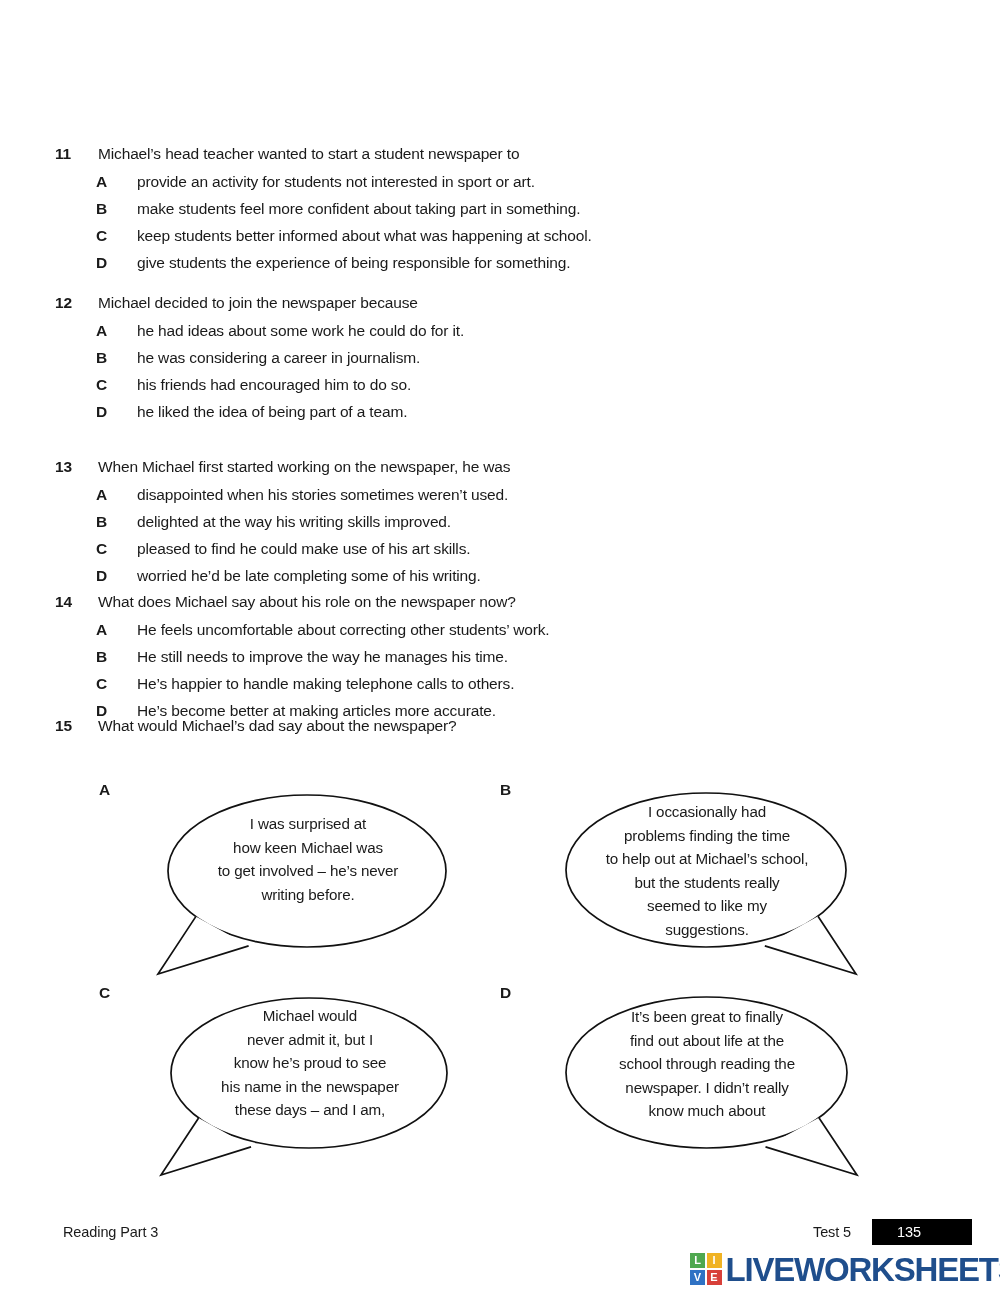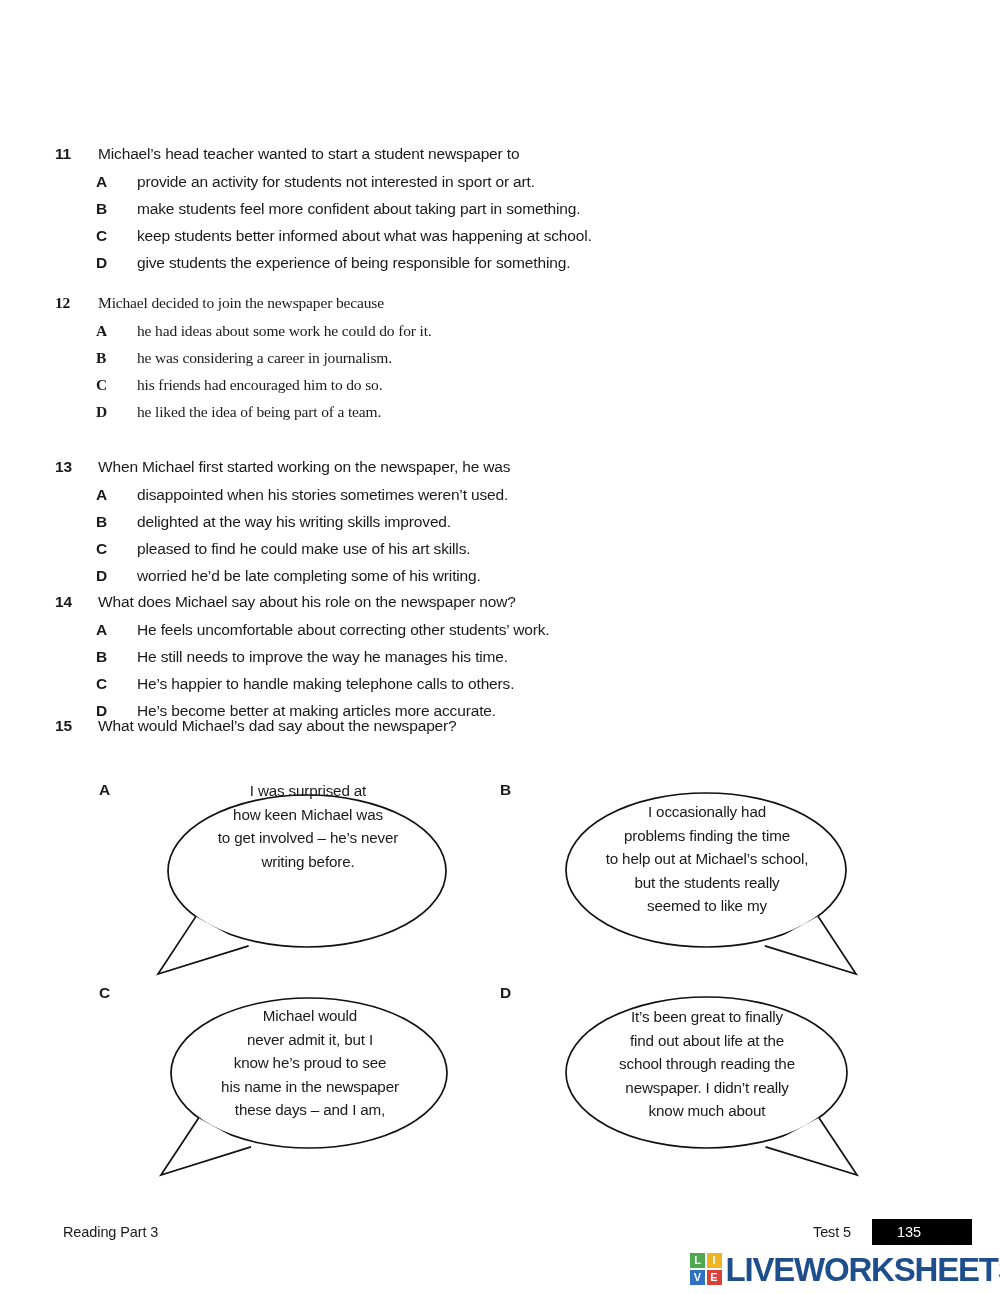--- a/index.html
+++ b/index.html
@@ -203,21 +203,21 @@
           <div class="option-row">
             <span class="opt-letter">C</span>
             <span class="opt-text">keep students better informed about what was happening at school.</span>
           </div>
           <div class="option-row">
             <span class="opt-letter">D</span>
             <span class="opt-text">give students the experience of being responsible for something.</span>
           </div>
         </div>
       </div>
-      <div class="question-block" style="top: 289px; font-family: Liberation Serif, serif;">
+      <div class="question-block" style="top: 289px;">
         <div class="q-stem">
           <span class="q-num">12</span>
           <span class="q-text">Michael decided to join the newspaper because</span>
         </div>
         <div class="options">
           <div class="option-row">
             <span class="opt-letter">A</span>
             <span class="opt-text">he had ideas about some work he could do for it.</span>
           </div>
           <div class="option-row">
@@ -291,39 +291,40 @@
     </div>
   </div>
 
   <div class="bubble-area" id="bubbles-root">
       <div class="bubble-item" style="left: 0px; top: 0px;">
         <span class="bubble-letter" style="left: 99px; top: 782px;">A</span>
         <svg class="bubble-svg" width="1000" height="1294" viewBox="0 0 1000 1294">
           <ellipse cx="307" cy="871" rx="139" ry="76"></ellipse>
           <path d="M 195.8 916.6 L 158 974 L 248.62 945.86" fill="#ffffff"></path>
         </svg>
-        <div class="bubble-text" style="left: 192px; top: 779px; width: 232px;">
+        <div class="bubble-text" style="left: 192px; top: 812px; width: 232px;">
           <div>I was surprised at</div>
           <div>how keen Michael was</div>
           <div>to get involved – he’s never</div>
           <div>writing before.</div>
         </div>
       </div>
       <div class="bubble-item" style="left: 0px; top: 0px;">
         <span class="bubble-letter" style="left: 500px; top: 782px;">B</span>
         <svg class="bubble-svg" width="1000" height="1294" viewBox="0 0 1000 1294">
           <ellipse cx="706" cy="870" rx="140" ry="77"></ellipse>
           <path d="M 818 916.2 L 856 974 L 764.8 945.845" fill="#ffffff"></path>
         </svg>
         <div class="bubble-text" style="left: 586px; top: 800px; width: 242px;">
           <div>I occasionally had</div>
           <div>problems finding the time</div>
           <div>to help out at Michael’s school,</div>
           <div>but the students really</div>
           <div>seemed to like my</div>
+          <div>suggestions.</div>
         </div>
       </div>
       <div class="bubble-item" style="left: 0px; top: 0px;">
         <span class="bubble-letter" style="left: 99px; top: 985px;">C</span>
         <svg class="bubble-svg" width="1000" height="1294" viewBox="0 0 1000 1294">
           <ellipse cx="309" cy="1073" rx="138" ry="75"></ellipse>
           <path d="M 198.6 1118 L 161 1175 L 251.04 1146.875" fill="#ffffff"></path>
         </svg>
         <div class="bubble-text" style="left: 191px; top: 1004px; width: 238px;">
           <div>Michael would</div>

